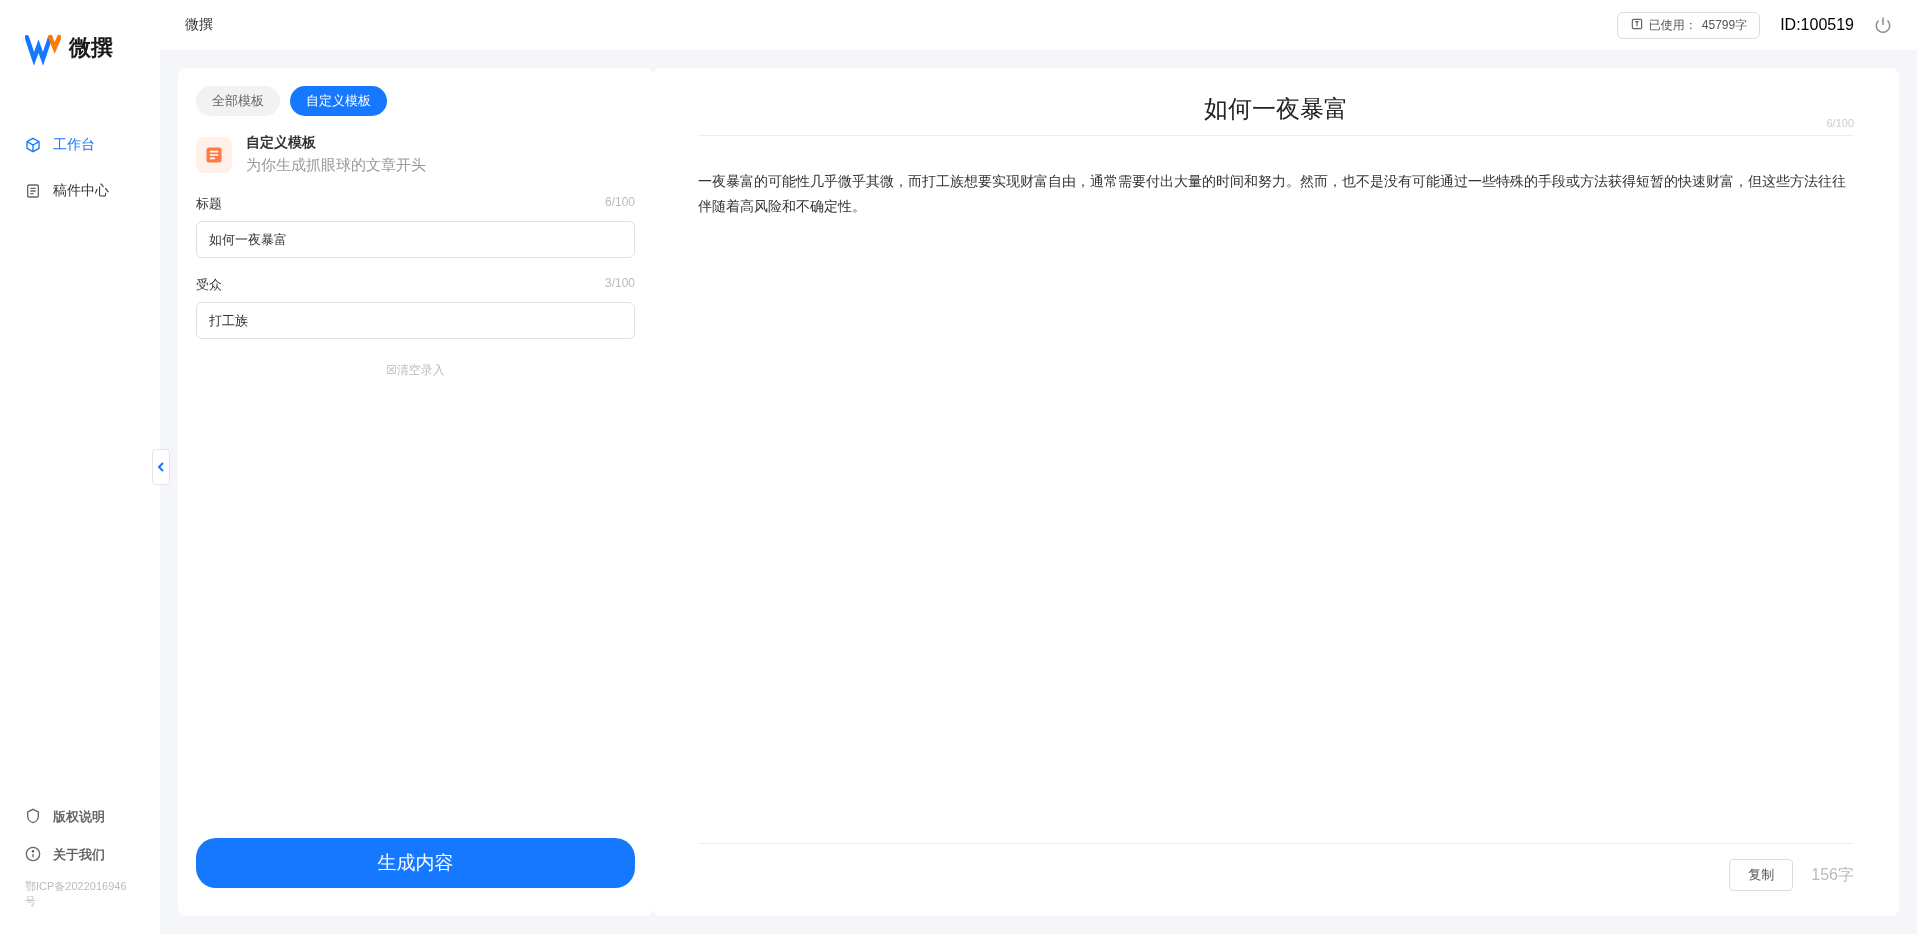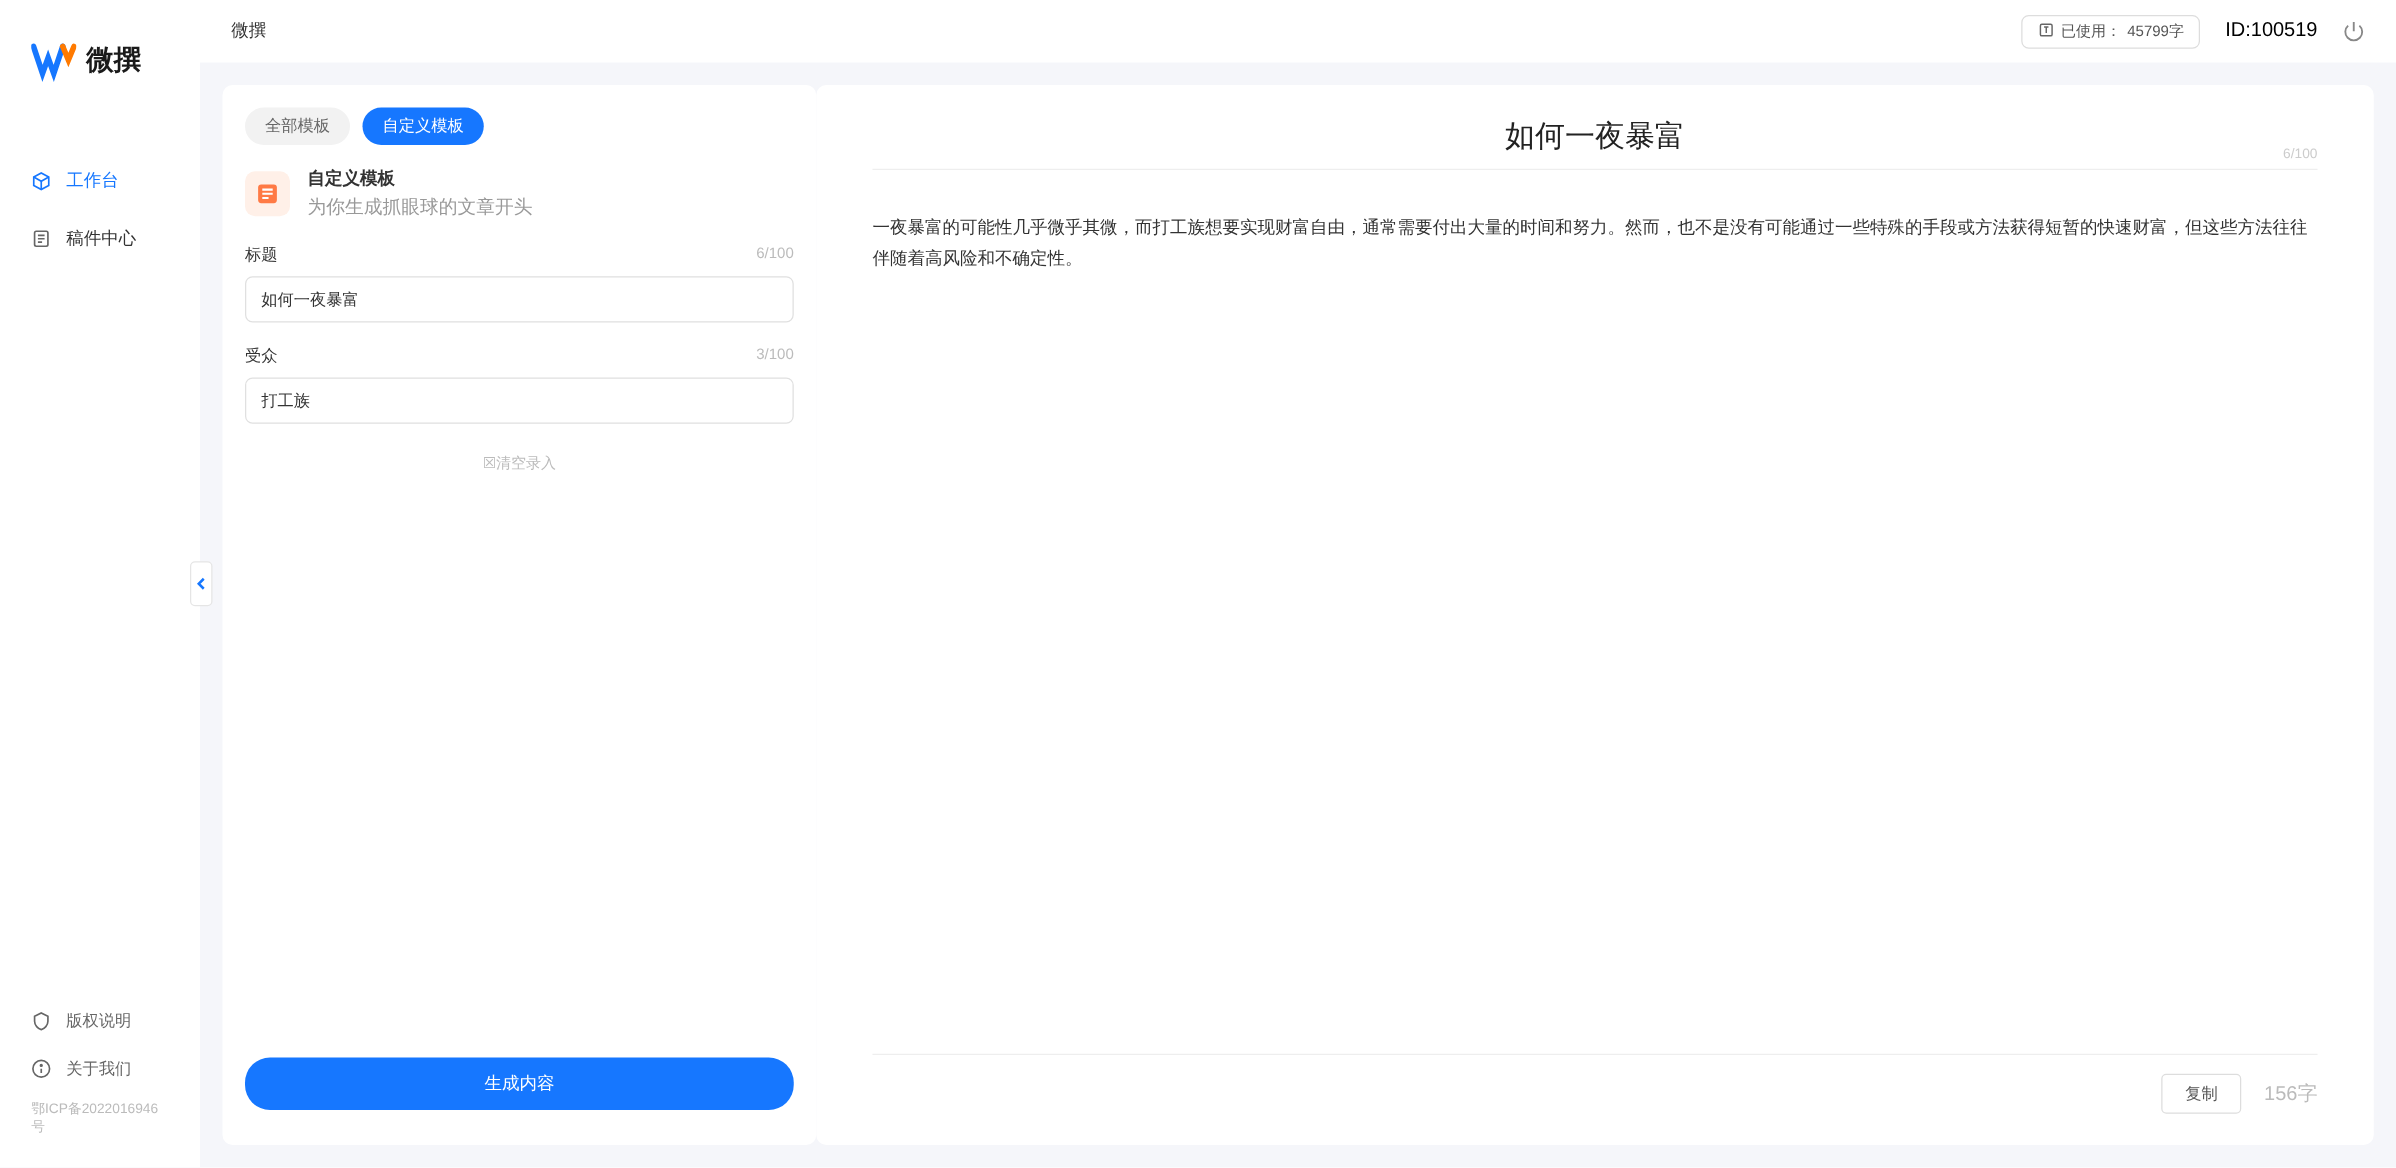--- a/index.html
+++ b/index.html
@@ -58,25 +58,26 @@
       display: flex;
       align-items: center;
       justify-content: center;
     }
     .sidebar-bottom {
       margin-top: auto;
       padding-bottom: 20px;
     }
     .footer-link {
       display: flex;
-      align-items: center;
+      align-items: flex-start;
       padding: 10px 25px;
       font-size: 13px;
       color: #666;
       cursor: pointer;
+      font-weight: bold;
     }
     .icp {
       font-size: 11px;
       color: #bbb;
       padding: 5px 25px;
     }
     .collapse-handle {
       position: absolute;
       right: -10px;
       top: 50%;
@@ -227,21 +228,21 @@
       cursor: pointer;
       padding: 5px 0;
     }
     .generate-btn {
       margin: auto 18px 10px;
       padding: 12px;
       background: #1677ff;
       color: #fff;
       border: none;
       border-radius: 20px;
-      font-size: 14px;
+      font-size: 19px;
       cursor: pointer;
       text-align: center;
     }
     .right-panel {
       flex: 1;
       padding: 25px 45px;
       display: flex;
       flex-direction: column;
     }
     .article-title-row {

